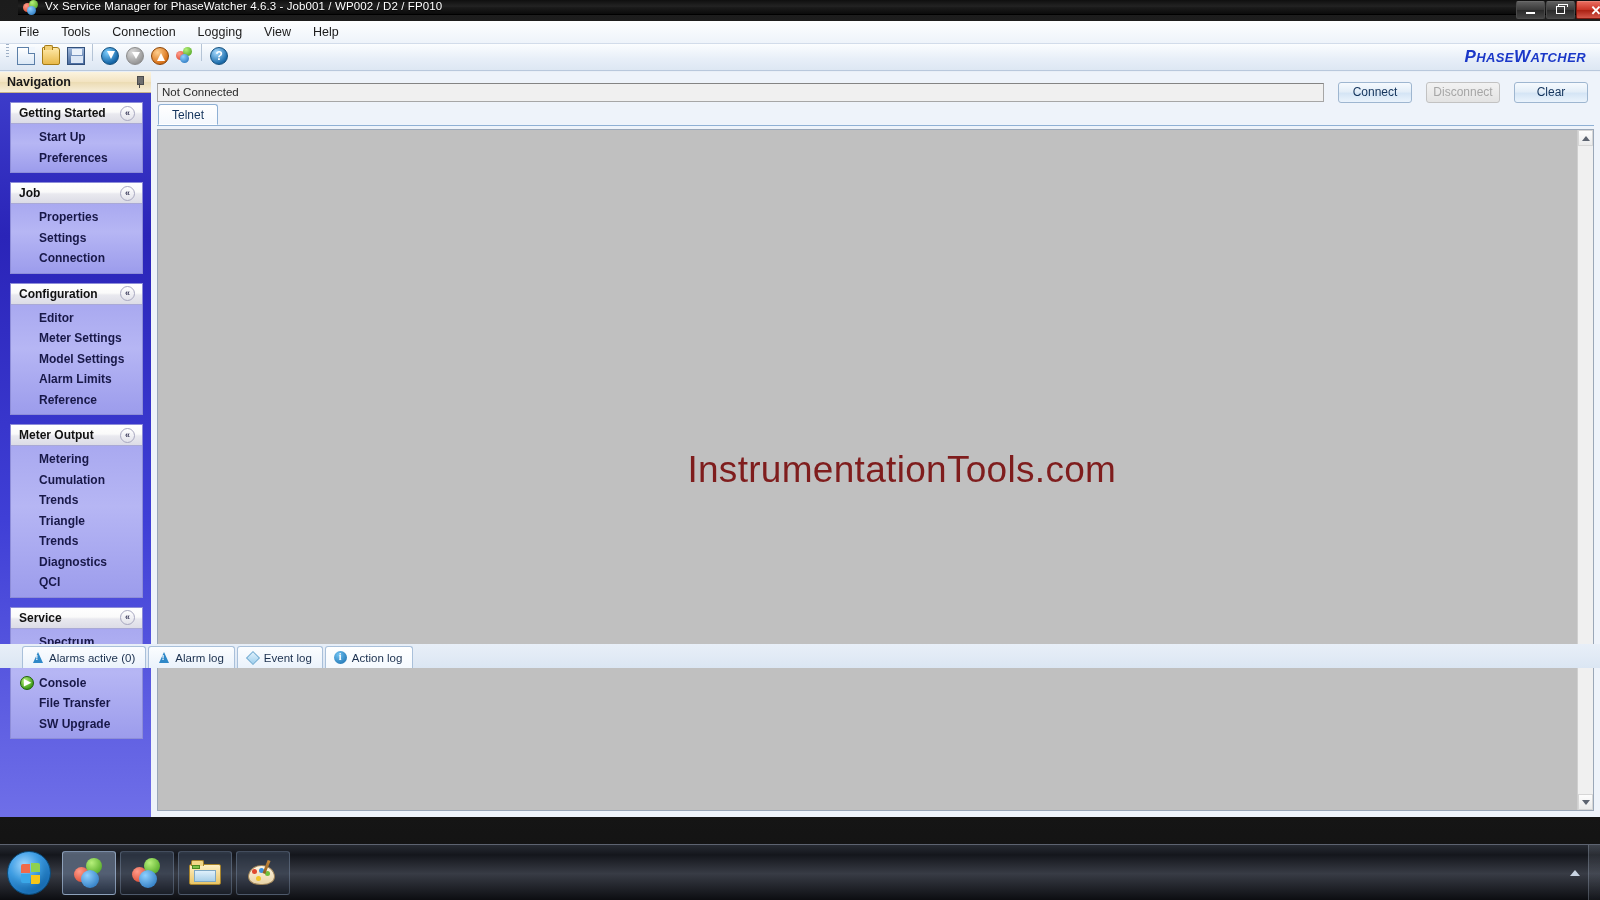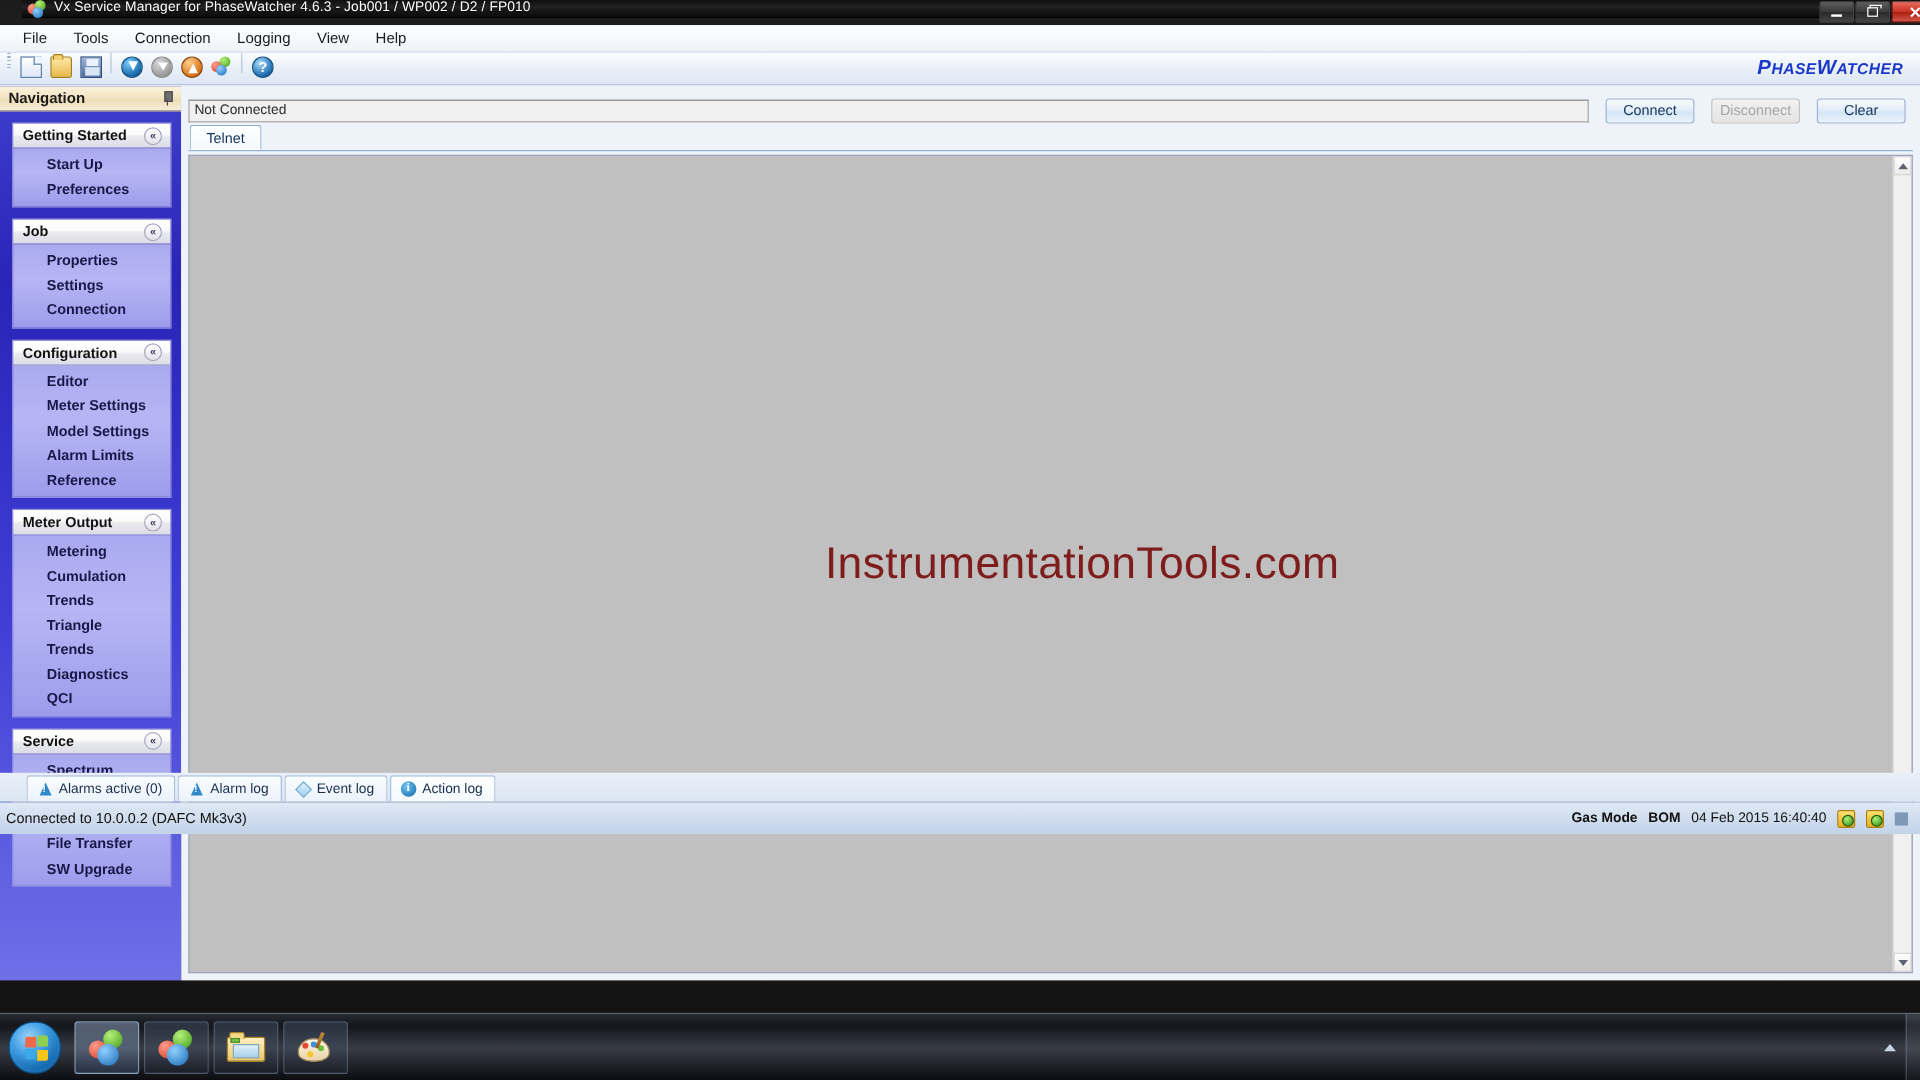--- a/index.html
+++ b/index.html
@@ -513,31 +513,20 @@
       <div class="ltab">
         <span class="ic ic-diamond"></span>
         <span>Event log</span>
       </div>
       <div class="ltab active">
         <span class="ic ic-info"></span>
         <span>Action log</span>
       </div>
     </div>
 
-    <div id="statusbar">
-      <div id="statusleft">Connected to 10.0.0.2 (DAFC Mk3v3)</div>
-      <div id="statusright">
-        <span class="b">Gas Mode</span>
-        <span class="b">BOM</span>
-        <span>04 Feb 2015 16:40:40</span>
-        <span class="tray-warn"></span>
-        <span class="tray-warn"></span>
-        <span class="tray-sq"></span>
-      </div>
-    </div>
   </div>
 
   <div id="taskbar">
     <div id="startorb">
       <div class="orb">
         <span class="pane" style="left:13px;top:12px;background:#f06a4a;border-radius:2px 0 0 0;"></span>
         <span class="pane" style="left:23px;top:11px;background:#8fd14f;border-radius:0 2px 0 0;"></span>
         <span class="pane" style="left:13px;top:22px;background:#3aa7e8;border-radius:0 0 0 2px;"></span>
         <span class="pane" style="left:23px;top:23px;background:#f5c518;border-radius:0 0 2px 0;"></span>
       </div>

